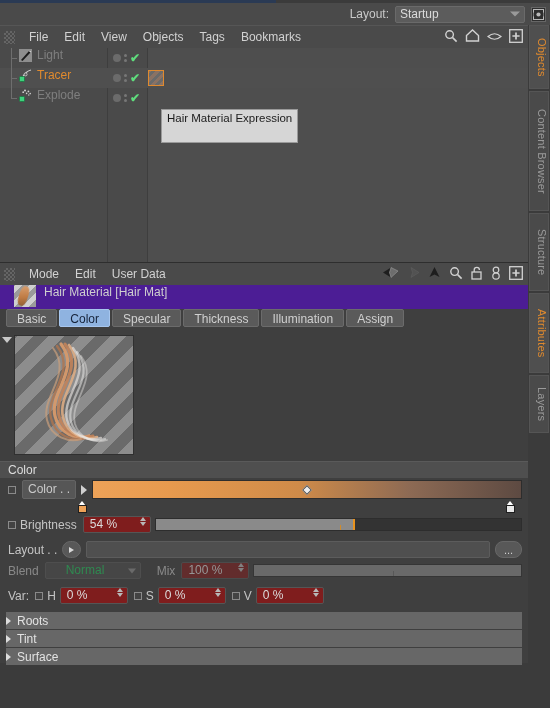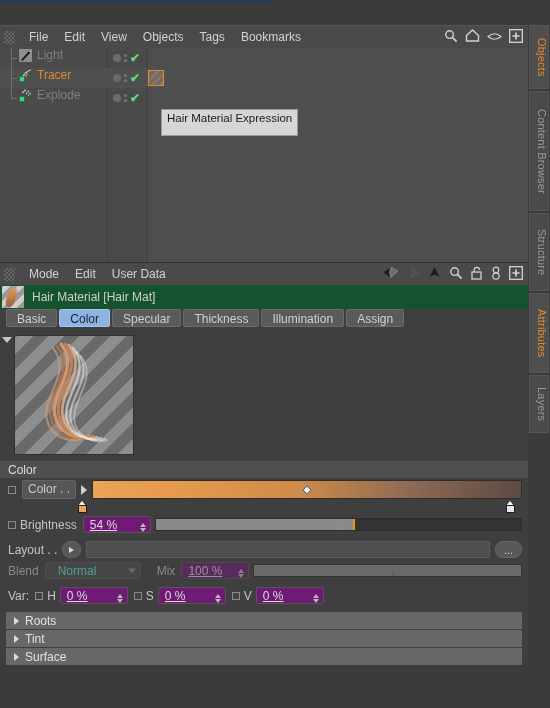--- a/index.html
+++ b/index.html
@@ -92,34 +92,34 @@
   .tag {
     position:absolute; left:148px; top:2px; width:16px; height:16px;
     border:1px solid #e08a2e;
     background-image: repeating-linear-gradient(-45deg,#8a7264 0 3px,#6a6a6a 3px 6px);
   }
 
   .tooltip {
     position:absolute; left:161px; top:109px;
     background:#d6d6d6; border:1px solid #9a9a9a;
     color:#1b1b1b; font-size:11.5px;
-    padding:2px 5px 11px; white-space:nowrap; z-index:20;
+    padding:2px 5px 18px; white-space:nowrap; z-index:20;
   }
 
   
   .attrmgr {
     position:absolute; left:0; top:262px; width:528px; height:401px;
     background:#3f3f3f; border-top:1px solid #2e2e2e;
   }
   .attr-menubar {
     height:22px; display:flex; align-items:center; background:#4a4a4a; padding-left:4px;
   }
   .attr-tools { margin-left:auto; display:flex; align-items:center; gap:8px; padding-right:5px; }
 
-  .matrow { height:24px; display:flex; align-items:center; padding-left:2px; background:#14532d; }
+  .matrow { height:24px; display:flex; align-items:flex-start; padding-left:14px; background:#4c1d95; }
   .matthumb {
     width:22px; height:22px; margin-right:8px;
     background-image: repeating-linear-gradient(-45deg,#9a9a9a 0 5px,#cfcfcf 5px 10px);
     position:relative; overflow:hidden;
   }
   .matthumb:after{
     content:""; position:absolute; left:5px; top:1px; width:9px; height:20px;
     background:linear-gradient(160deg,#d9a071,#c07c45 55%,#8d5c33);
     transform:rotate(18deg); border-radius:40% 40% 40% 40%;
     filter:blur(.3px);
@@ -167,23 +167,23 @@
   .gradient .diamond {
     position:absolute; left:50%; top:50%; transform:translate(-50%,-50%) rotate(45deg);
     width:7px; height:7px; background:#eee; border:1px solid #555;
   }
   .knobrow { position:relative; height:13px; margin-right:6px; }
   .knob { position:absolute; width:9px; height:12px; }
   .knob .tri{ position:absolute;left:0;top:0;width:0;height:0;border-left:4.5px solid transparent;border-right:4.5px solid transparent;border-bottom:5px solid #fff;}
   .knob .sq { position:absolute; left:0; top:4px; width:9px;height:8px;border:1px solid #1f1f1f;}
 
   .numfield {
-    background:#701a75; border:1px solid #555; border-radius:2px;
-    height:17px; display:flex; align-items:flex-end; color:#dcdcdc; font-size:12px;
-    padding:0 2px 0 6px; position:relative;text-decoration:underline;
+    background:#7f1d1d; border:1px solid #555; border-radius:2px;
+    height:17px; display:flex; align-items:flex-start; color:#dcdcdc; font-size:12px;
+    padding:0 2px 0 6px; position:relative;
   }
   .spin { margin-left:auto; display:flex; flex-direction:column; line-height:0; padding-right:2px;}
   .spin b{ display:block; width:0;height:0;border-left:3.5px solid transparent;border-right:3.5px solid transparent;}
   .spin .up{ border-bottom:4px solid #b8b8b8; margin-bottom:1px;}
   .spin .dn{ border-top:4px solid #b8b8b8;}
 
   .slider { position:relative; height:13px; flex:1; background:#333; border:1px solid #2d2d2d; }
   .slider .fill { position:absolute; left:0; top:0; bottom:0; background:#8a8a8a; }
   .slider .mark { position:absolute; top:0; bottom:0; width:2px; background:#e8931f; }
   .slider .tick { position:absolute; top:50%; bottom:0; width:1px; background:#d08b2a; }
@@ -194,27 +194,27 @@
     display:flex;align-items:center;justify-content:center; margin:0 5px;
   }
   .roundbtn .tri{width:0;height:0;border-top:3.5px solid transparent;border-bottom:3.5px solid transparent;border-left:5px solid #d8d8d8;}
   .dotsbtn {
     width:27px;height:17px;border-radius:8px;background:#585858;border:1px solid #676767;
     display:flex;align-items:center;justify-content:center;color:#d0d0d0;font-size:11px; margin-left:5px;
   }
   .dim { opacity:.55; }
   .selectbox {
     background:#4d4d4d;border:1px solid #5c5c5c;border-radius:2px;height:17px;
-    display:flex;align-items:center;padding:0 12px;color:#5eead4;font-size:12px;position:relative;width:96px;
+    display:flex;padding:0 20px;color:#22c55e;font-size:12px;position:relative;width:96px;
   }
   .selectbox .caret{position:absolute;right:4px;top:50%;transform:translateY(-50%);width:0;height:0;border-left:4.5px solid transparent;border-right:4.5px solid transparent;border-top:5px solid #8e8e8e;}
 
   .foldbar {
     height:17px; margin:0 6px 1px 6px; background:#676767;
-    display:flex; align-items:center; padding-left:8px; color:#e2e2e2; font-size:12px;
+    display:flex; align-items:center; color:#e2e2e2; font-size:12px;
   }
   .foldbar .tri { width:0;height:0;border-top:4px solid transparent;border-bottom:4px solid transparent;border-left:5px solid #dcdcdc; margin-right:6px;}
 
   
   .rail { position:absolute; right:0; top:25px; width:22px; bottom:0; background:#3b3b3b; }
   .vtab {
     width:20px; margin:0 1px 2px 1px; background:#4a4a4a; border:1px solid #555;
     writing-mode:vertical-rl; text-orientation:mixed;
     font-size:11px; color:#9a9a9a; text-align:center;
     padding:6px 0; letter-spacing:.2px;
@@ -223,20 +223,35 @@
 </style>
 </head>
 <body>
 
 <div id="app">
 
   <div class="topstrip">
     <div class="blueline"></div>
   </div>
 
+  <div class="layoutbar">
+    <span class="layout-label">Layout:</span>
+    <div class="layout-select">
+      <span>Startup</span>
+      <span class="caret"></span>
+    </div>
+    <div class="corner-icon">
+      <svg width="11" height="11" viewBox="0 0 11 11">
+        <rect x="0.5" y="0.5" width="10" height="10" fill="none" stroke="#b9b9b9"></rect>
+        <circle cx="5.5" cy="5.5" r="2.1" fill="#b9b9b9"></circle>
+        <rect x="0.5" y="3.6" width="1.6" height="3.8" fill="#2e2e2e"></rect>
+        <rect x="8.9" y="3.6" width="1.6" height="3.8" fill="#2e2e2e"></rect>
+      </svg>
+    </div>
+  </div>
 
   <div class="objmgr">
 
     <div class="menubar">
       <div class="grip"></div>
       <span class="menu-item">File</span>
       <span class="menu-item">Edit</span>
       <span class="menu-item">View</span>
       <span class="menu-item">Objects</span>
       <span class="menu-item">Tags</span>

